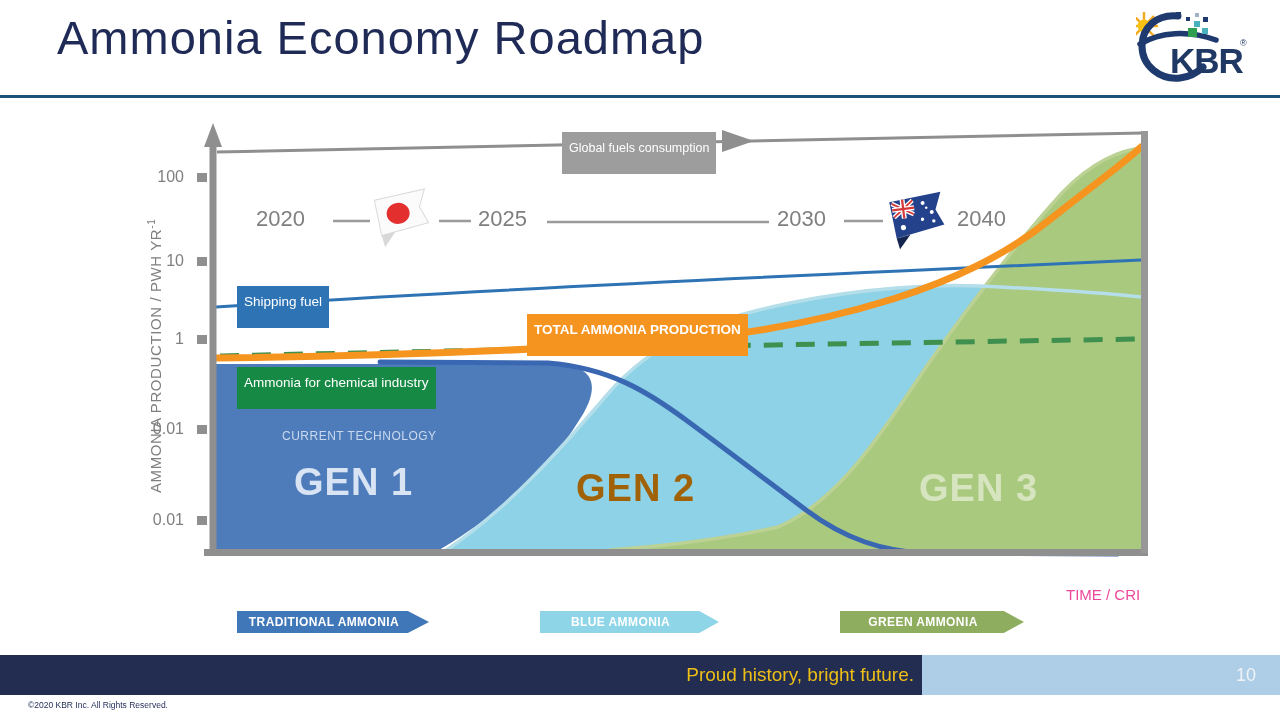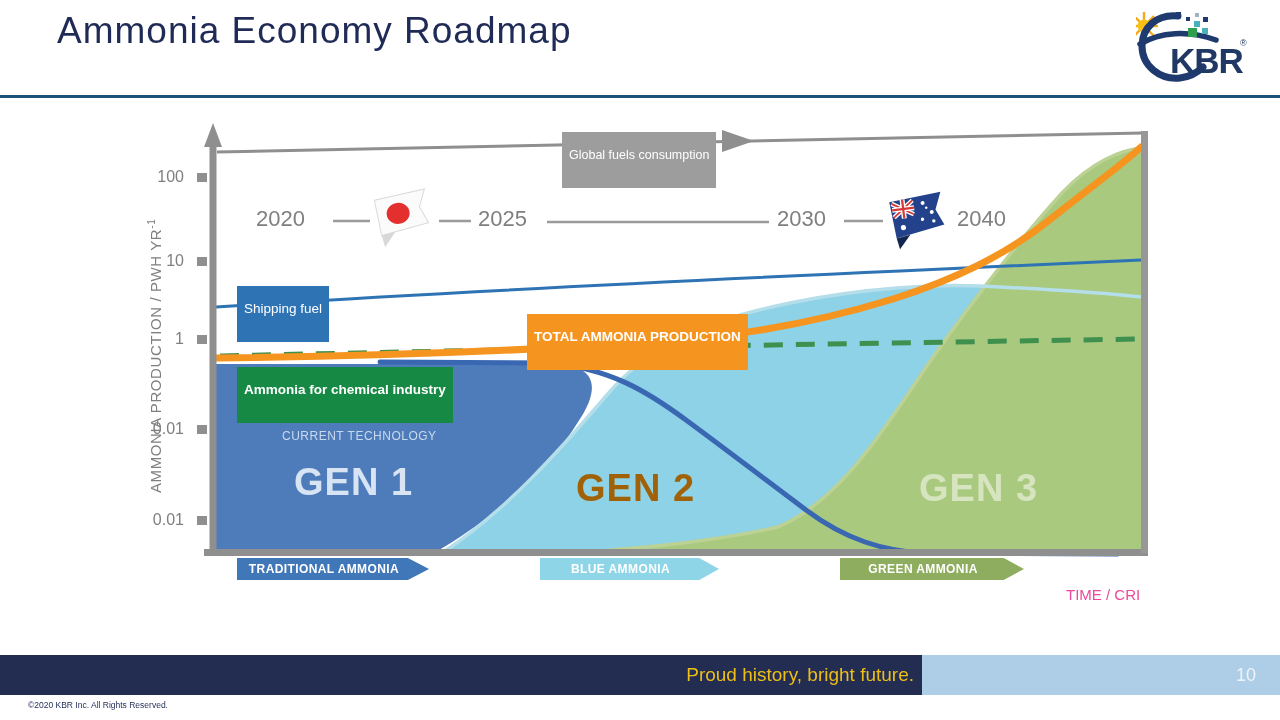--- a/index.html
+++ b/index.html
@@ -1,41 +1,41 @@
 <!DOCTYPE html>
 <html><head>
 <meta charset="utf-8">
 <style>
   html,body{margin:0;padding:0;}
   body{width:1280px;height:720px;position:relative;background:#ffffff;
        font-family:"Liberation Sans",sans-serif;overflow:hidden;}
   .abs{position:absolute;}
-  .title{left:57px;top:10px;font-size:37px;font-weight:400;color:#1F2B56;letter-spacing:1px;white-space:nowrap;}
+  .title{left:57px;top:10px;font-size:47px;font-weight:400;color:#1F2B56;letter-spacing:1px;white-space:nowrap;}
   .header-rule{left:0;top:95px;width:1280px;height:3px;background:#1A5178;}
   .chart-svg{left:0;top:0;z-index:1;}
   .logo-svg{left:1136px;top:4px;z-index:2;}
-  .lbl{position:absolute;z-index:3;color:#fff;white-space:nowrap;line-height:22px;height:32px;padding:12px 7px;font-size:13.5px;}
+  .lbl{position:absolute;z-index:3;color:#fff;white-space:nowrap;line-height:22px;height:32px;padding:5px 7px;font-size:13.5px;}
   .lbl-global{left:562px;top:132px;background:#9D9D9D;font-size:12.5px;}
   .lbl-shipping{left:237px;top:286px;background:#2E74B5;}
   .lbl-total{left:527px;top:314px;background:#F5941F;font-weight:bold;}
-  .lbl-chem{left:237px;top:367px;background:#168A44;font-weight:bold;}
+  .lbl-chem{left:237px;top:367px;background:#168A44;}
   .txt{position:absolute;z-index:3;white-space:nowrap;}
   .current-tech{left:282px;top:429px;font-size:12px;color:#C9D9EE;letter-spacing:0.5px;}
   .gen{font-size:38px;font-weight:bold;letter-spacing:1px;}
   .gen1{left:294px;top:461px;color:#D8E3F3;}
   .gen2{left:576px;top:467px;color:#a16207;}
   .gen3{left:919px;top:467px;color:#D6E5BF;}
   .time-cri{left:1066px;top:586px;font-size:15px;color:#ec4899;}
   .ytick{position:absolute;left:124px;width:60px;text-align:right;z-index:3;
          font-size:16px;color:#7F7F7F;white-space:nowrap;}
   .year{position:absolute;z-index:3;font-size:22px;color:#7F7F7F;white-space:nowrap;}
   .y-title{position:absolute;left:146px;top:493px;transform:rotate(-90deg);transform-origin:0 0;
            font-size:15px;color:#7F7F7F;letter-spacing:0.6px;white-space:nowrap;z-index:3;}
   .y-title sup{font-size:10px;}
-  .arrow-banner{position:absolute;top:558px;height:22px;z-index:3;color:#fff;
+  .arrow-banner{position:absolute;top:611px;height:22px;z-index:3;color:#fff;
         font-size:12px;font-weight:bold;letter-spacing:0.4px;text-align:center;
         line-height:22px;padding-right:18px;box-sizing:border-box;
         clip-path:polygon(0 0,89% 0,100% 50%,89% 100%,0 100%);}
   .arrow-trad{left:237px;width:192px;background:#4077B8;}
   .arrow-blue{left:540px;width:179px;background:#8FD5E8;}
   .arrow-green{left:840px;width:184px;background:#8FAD5F;}
   .footer-navy{left:0;top:655px;width:922px;height:40px;background:#232D52;z-index:4;
                text-align:right;line-height:40px;padding-right:8px;box-sizing:border-box;
                font-size:19px;color:#EDBE16;}
   .footer-blue{left:922px;top:655px;width:358px;height:40px;background:#AECDE6;z-index:4;

